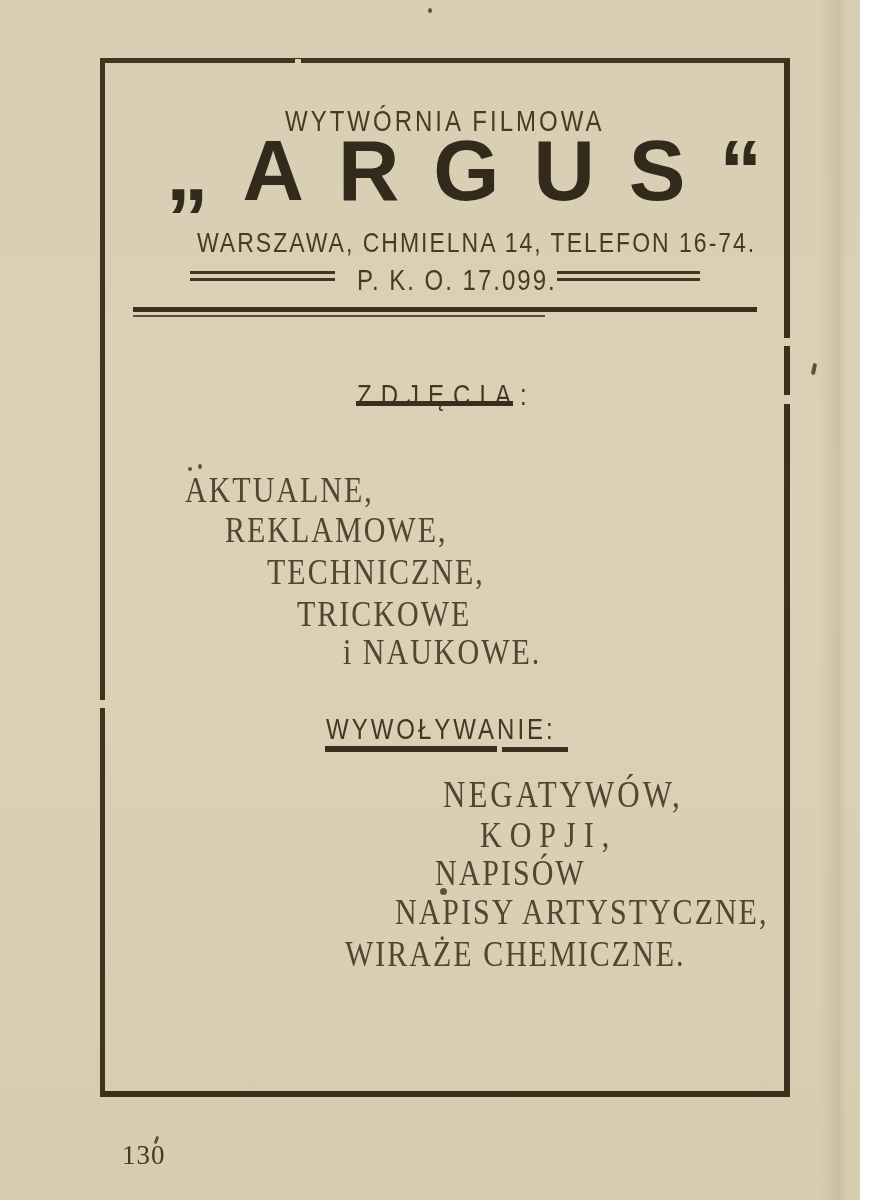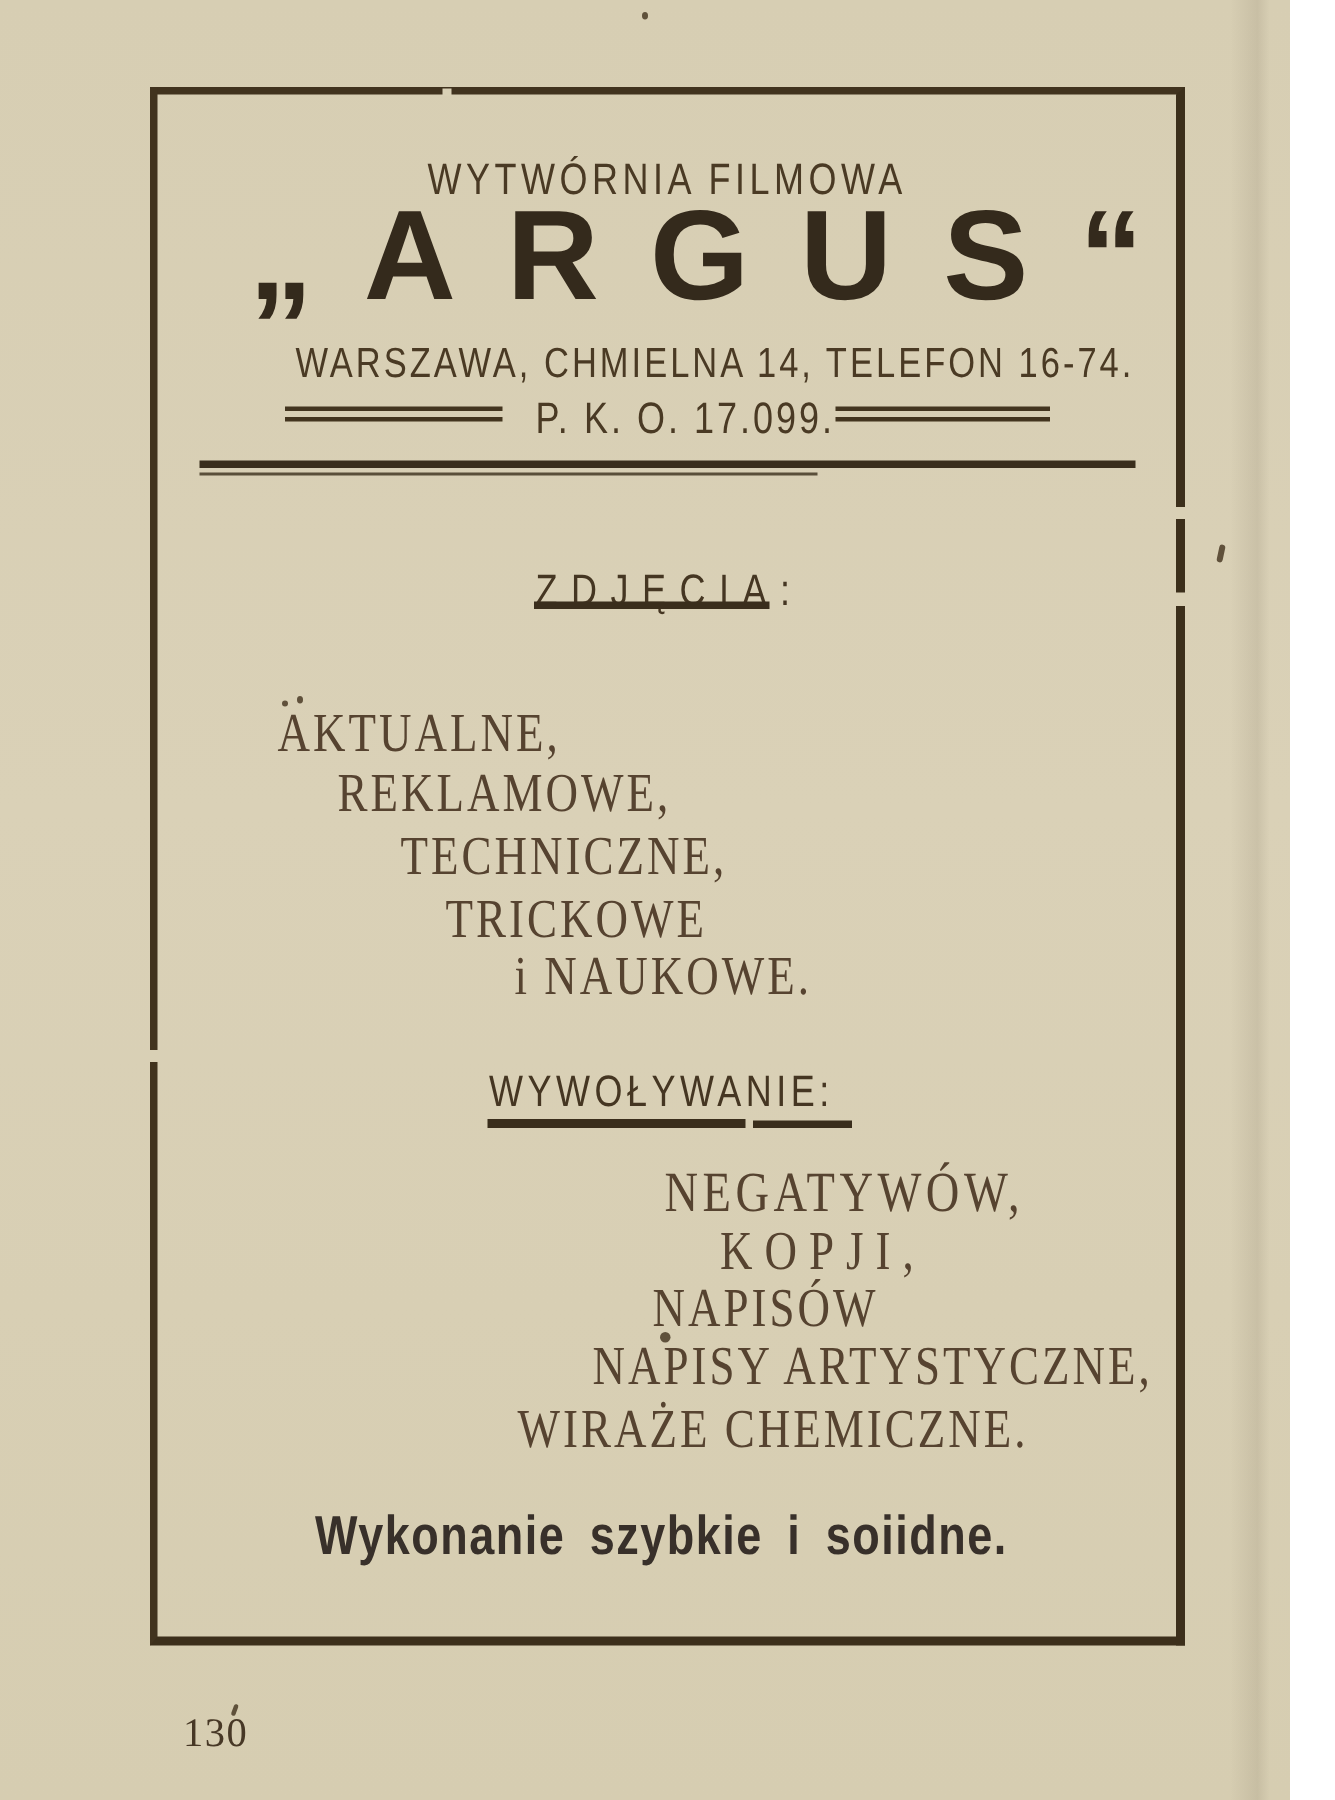--- a/index.html
+++ b/index.html
@@ -120,21 +120,18 @@
     <span class="stretch">NEGATYWÓW,</span></div>
   <div class="abs serif-item" style="left:480px;top:814px;letter-spacing:8px;">
     <span class="stretch">KOPJI,</span></div>
   <div class="abs serif-item" style="left:435px;top:852px;">
     <span class="stretch">NAPISÓW</span></div>
   <div class="abs serif-item" style="left:395px;top:891px;">
     <span class="stretch">NAPISY ARTYSTYCZNE,</span></div>
   <div class="abs serif-item" style="left:345px;top:933px;">
     <span class="stretch">WIRAŻE CHEMICZNE.</span></div>
 
-  <div class="abs" style="left:210px;top:1004px;">
-    <span id="footer-line" class="stretch">Wykonanie szybkie i soiidne.</span>
-  </div>
 
   <div class="abs" style="left:122px;top:1140px;">
     <span id="page-number">130</span>
   </div>
 
 </div>
 
 </body></html>

